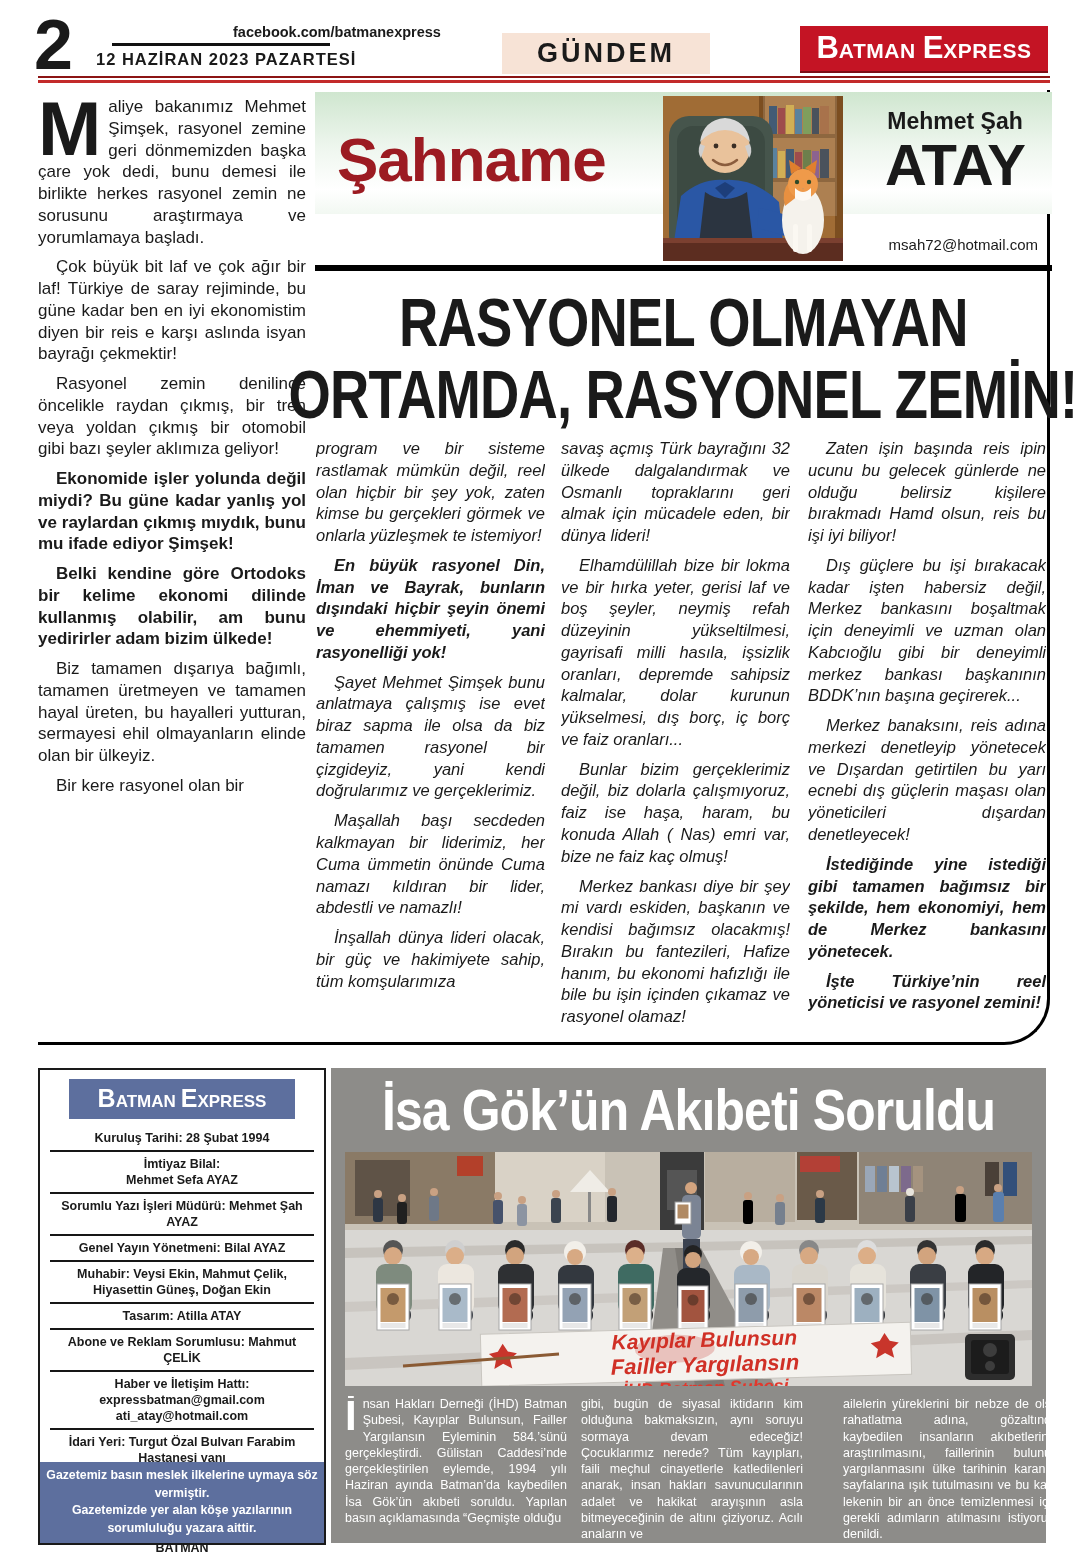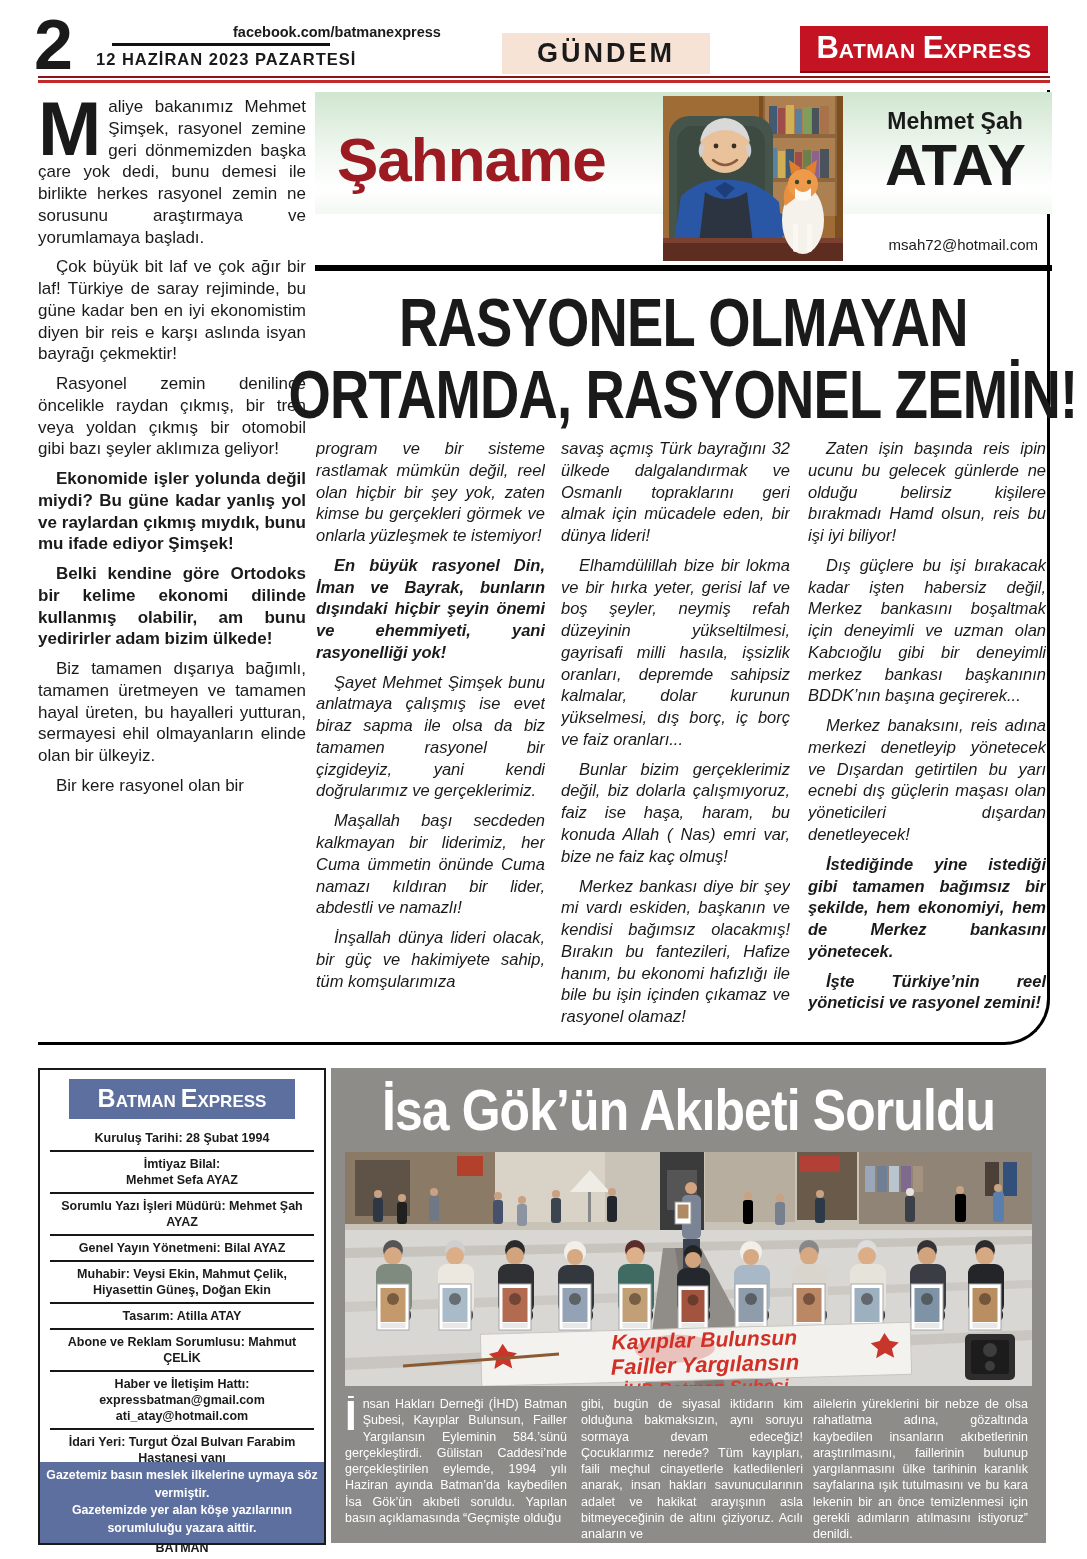--- a/index.html
+++ b/index.html
@@ -91,21 +91,21 @@
   .banner-overlay{position:absolute;left:148px;top:176px;width:424px;transform:rotate(-1.6deg);
     text-align:center;color:#d03026;font-weight:800;font-style:italic;pointer-events:none;}
   .banner-overlay .b1{font-size:21px;}
   .banner-overlay .b2{font-size:22px;}
   .banner-overlay .b3{font-size:18px;color:#e2372c;}
   .storycol{position:absolute;top:328px;height:142px;overflow:hidden;color:#fff;
     font-size:12.5px;line-height:1.3;text-align:justify;}
   .storycol .para{margin:0;text-indent:0;}
   .storycol.s1{left:14px;width:222px;}
   .storycol.s2{left:250px;width:222px;}
-  .storycol.s3{left:482px;width:215px;}
+  .storycol.s3{left:512px;width:215px;}
   .story-dropcap{float:left;font-size:42px;line-height:36px;font-weight:800;margin:2px 6px 0 0;color:#fff;}
 </style>
 </head>
 <body>
 
 <div class="page">
 
   <div class="abs page-num">2</div>
   <div class="abs fb-text">facebook.com/batmanexpress</div>
   <div class="abs fb-line"></div>

